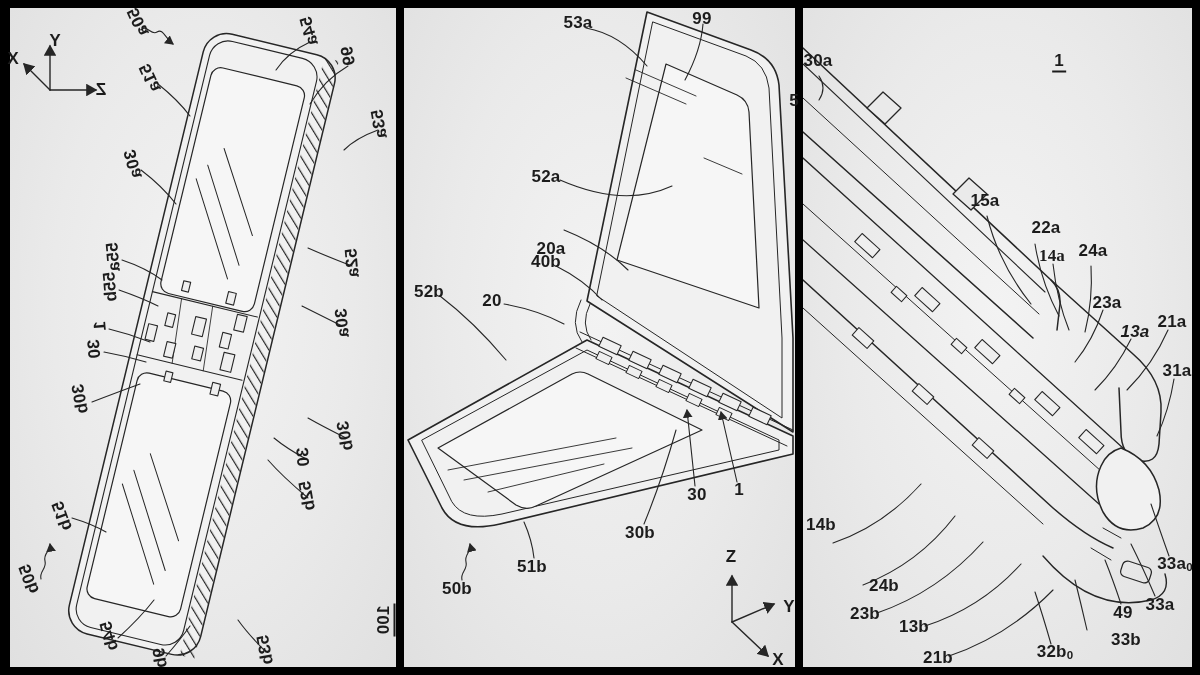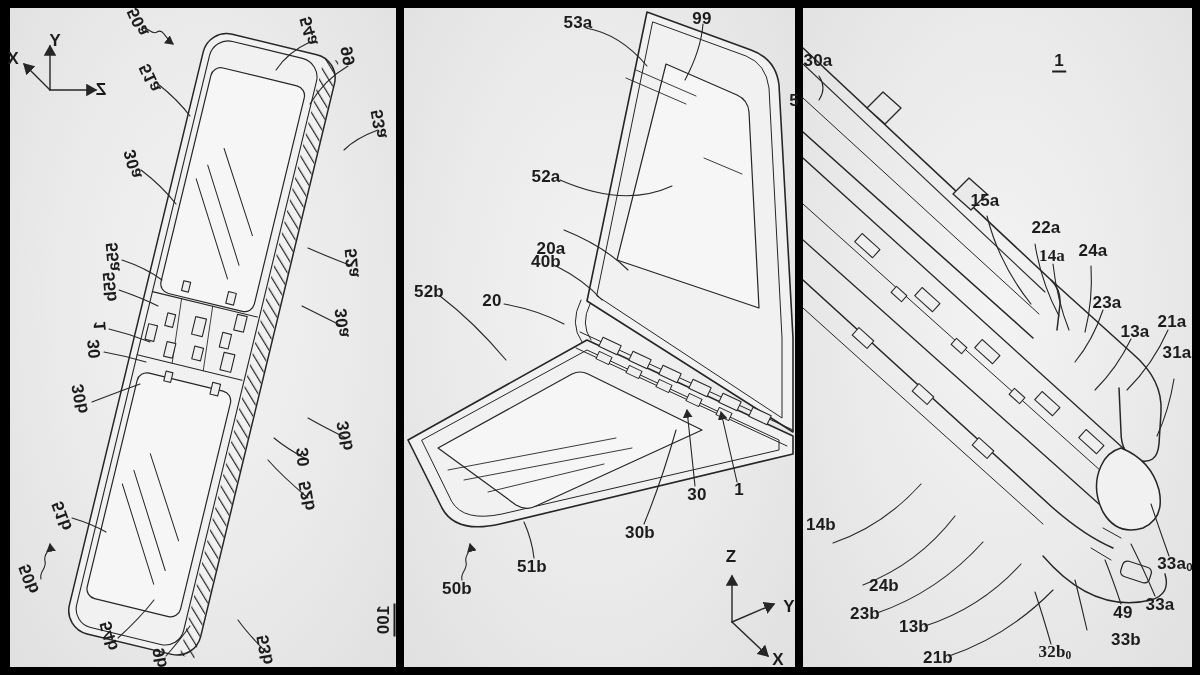--- a/index.html
+++ b/index.html
@@ -251,26 +251,26 @@
     <span class="lbl" style="left: 731px; top: 556px;">Z</span>
     <span class="lbl" style="left: 789px; top: 606px;">Y</span>
     <span class="lbl" style="left: 778px; top: 659px;">X</span>
     <span class="lbl" style="left: 818px; top: 60px;">30a</span>
     <span class="lbl u" style="left: 1059px; top: 62px;">1</span>
     <span class="lbl" style="left: 985px; top: 200px;">15a</span>
     <span class="lbl" style="left: 1046px; top: 227px;">22a</span>
     <span class="lbl" style="left: 1052px; top: 255px; font-family: Liberation Serif, serif;">14a</span>
     <span class="lbl" style="left: 1093px; top: 250px;">24a</span>
     <span class="lbl" style="left: 1107px; top: 302px;">23a</span>
-    <span class="lbl" style="left: 1135px; top: 331px;">13a</span>
+    <span class="lbl" style="left: 1135px; top: 331px; font-style: italic;">13a</span>
     <span class="lbl" style="left: 1172px; top: 321px;">21a</span>
-    <span class="lbl" style="left: 1177px; top: 352px;">31a</span>
+    <span class="lbl" style="left: 1177px; top: 370px;">31a</span>
     <span class="lbl" style="left: 1175px; top: 564px;">33a<sub>0</sub></span>
     <span class="lbl" style="left: 1160px; top: 604px;">33a</span>
     <span class="lbl" style="left: 1123px; top: 612px;">49</span>
     <span class="lbl" style="left: 1126px; top: 639px;">33b</span>
-    <span class="lbl" style="left: 1055px; top: 652px; font-family: Liberation Serif, serif;">32b<sub>0</sub></span>
+    <span class="lbl" style="left: 1055px; top: 652px;">32b<sub>0</sub></span>
     <span class="lbl" style="left: 821px; top: 524px;">14b</span>
     <span class="lbl" style="left: 884px; top: 585px;">24b</span>
     <span class="lbl" style="left: 865px; top: 613px;">23b</span>
     <span class="lbl" style="left: 914px; top: 626px;">13b</span>
     <span class="lbl" style="left: 938px; top: 657px;">21b</span>
   </div>
 
 </body></html>

